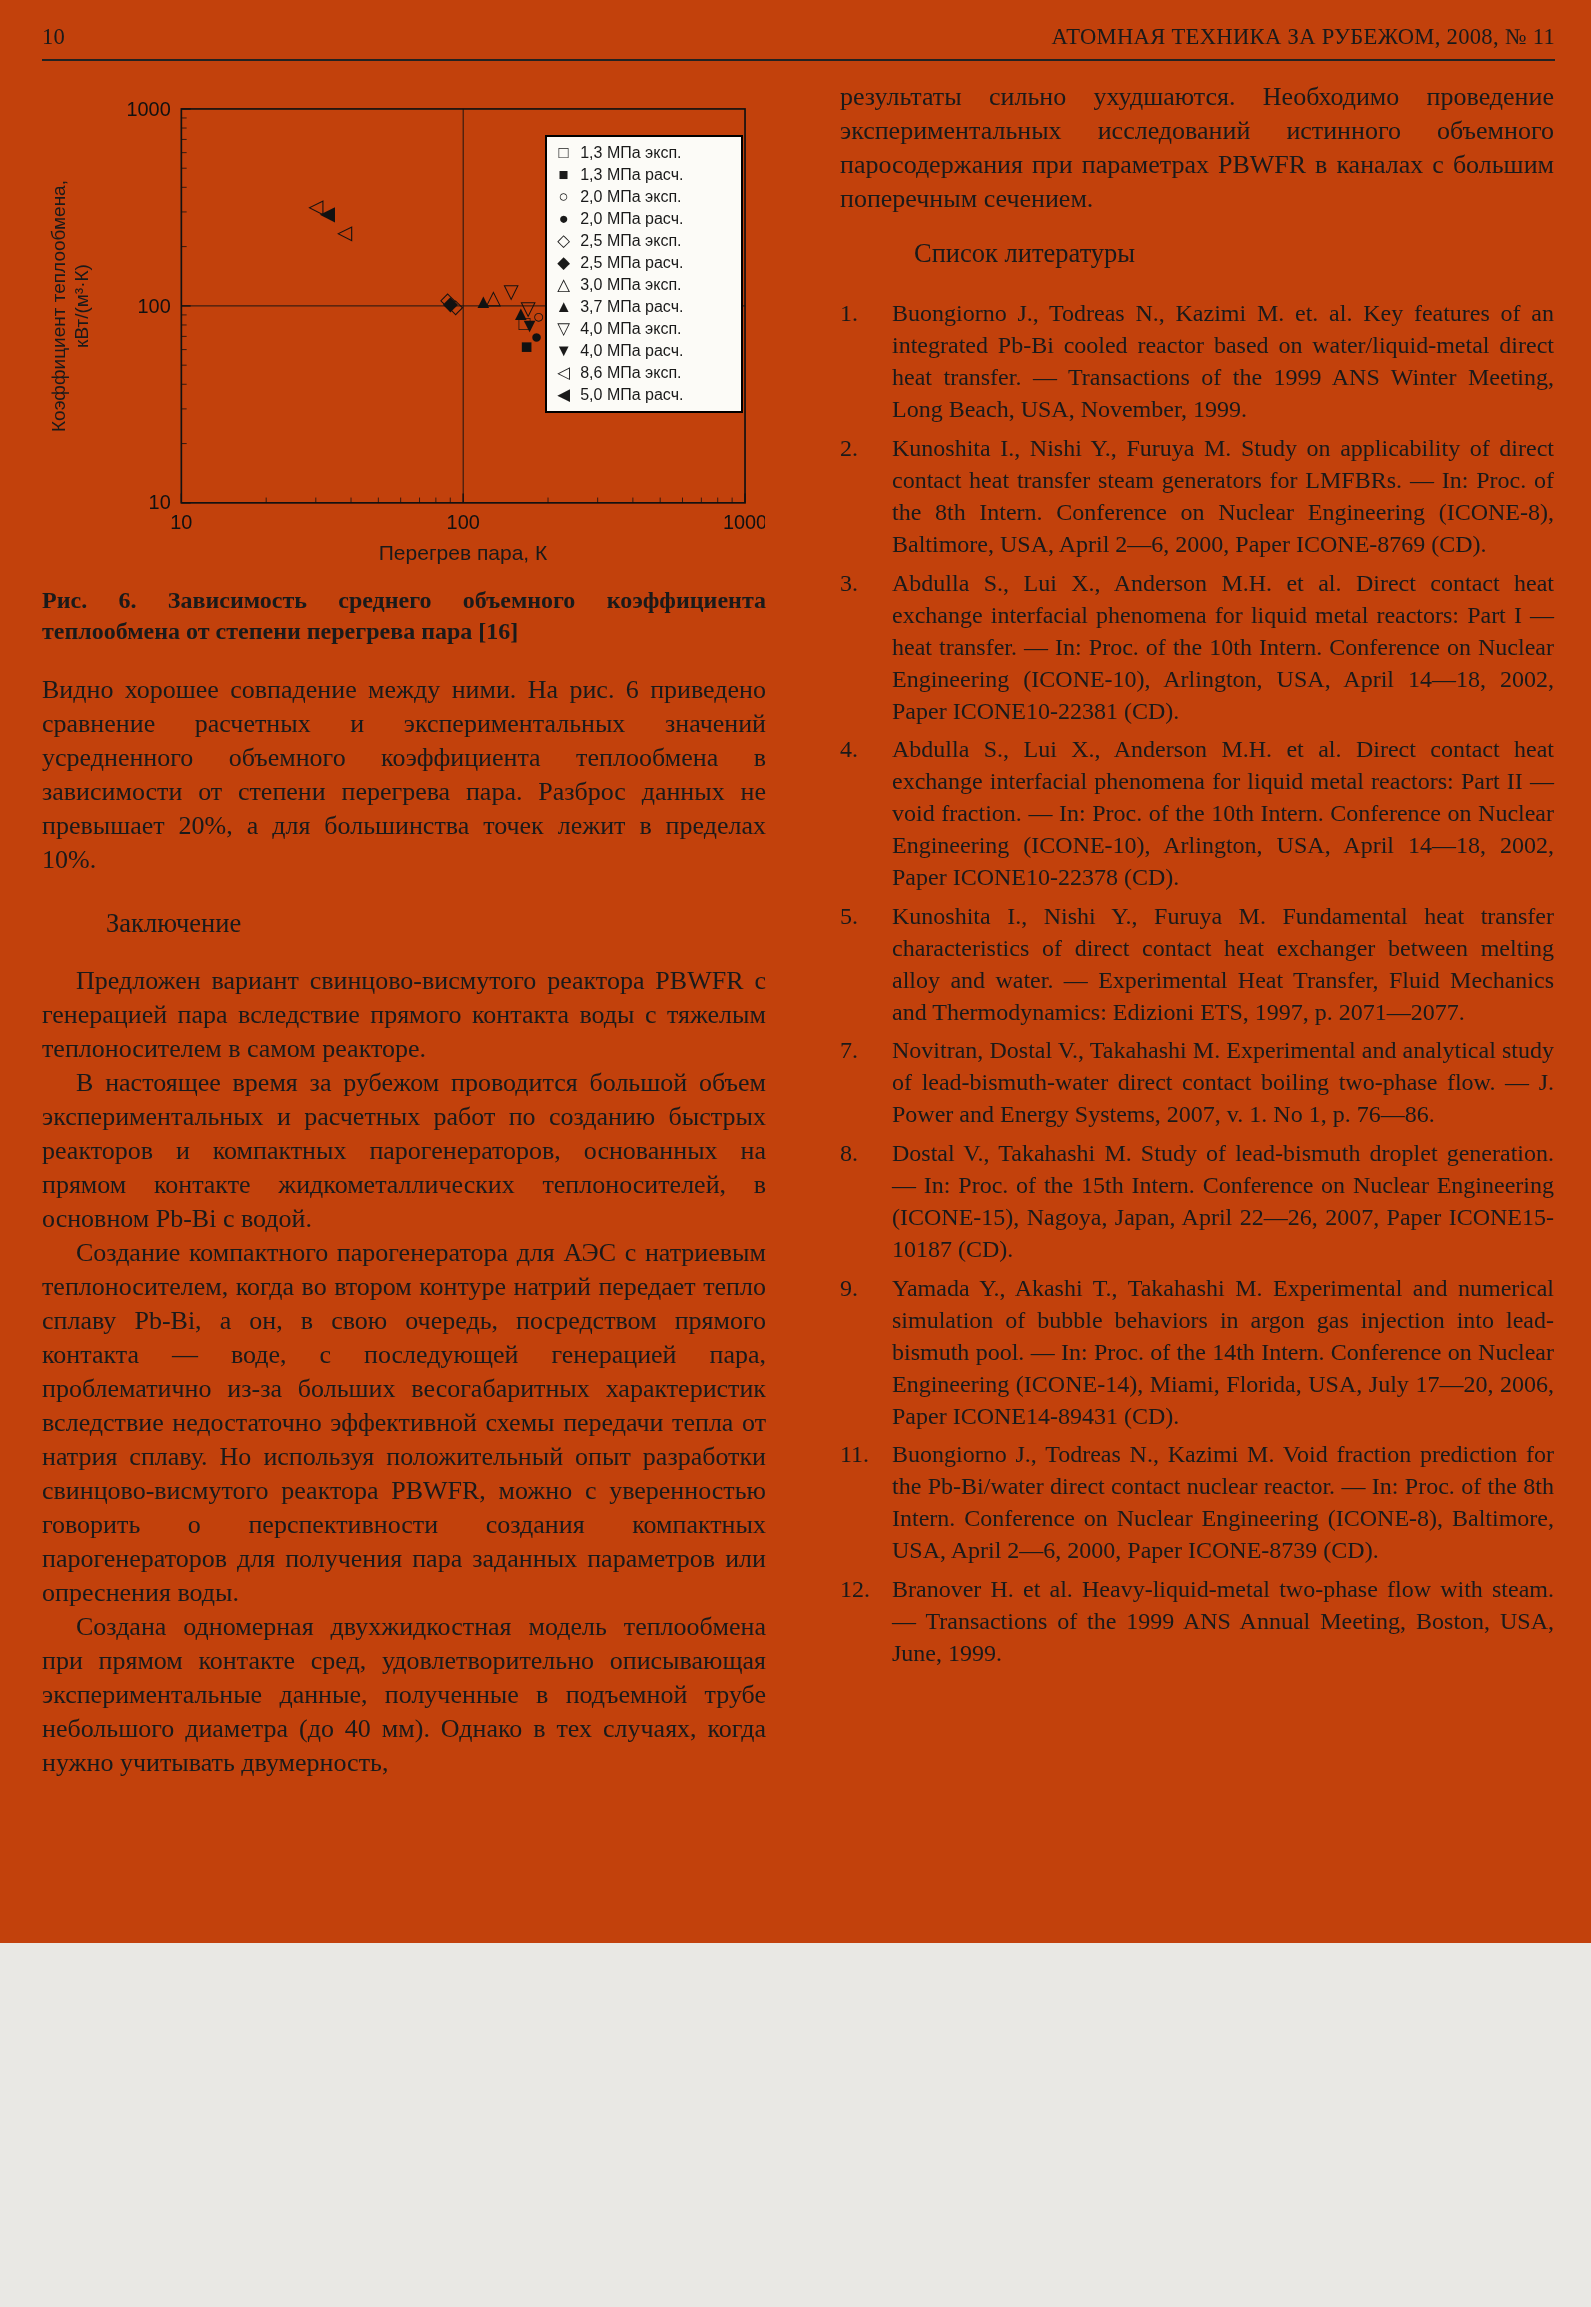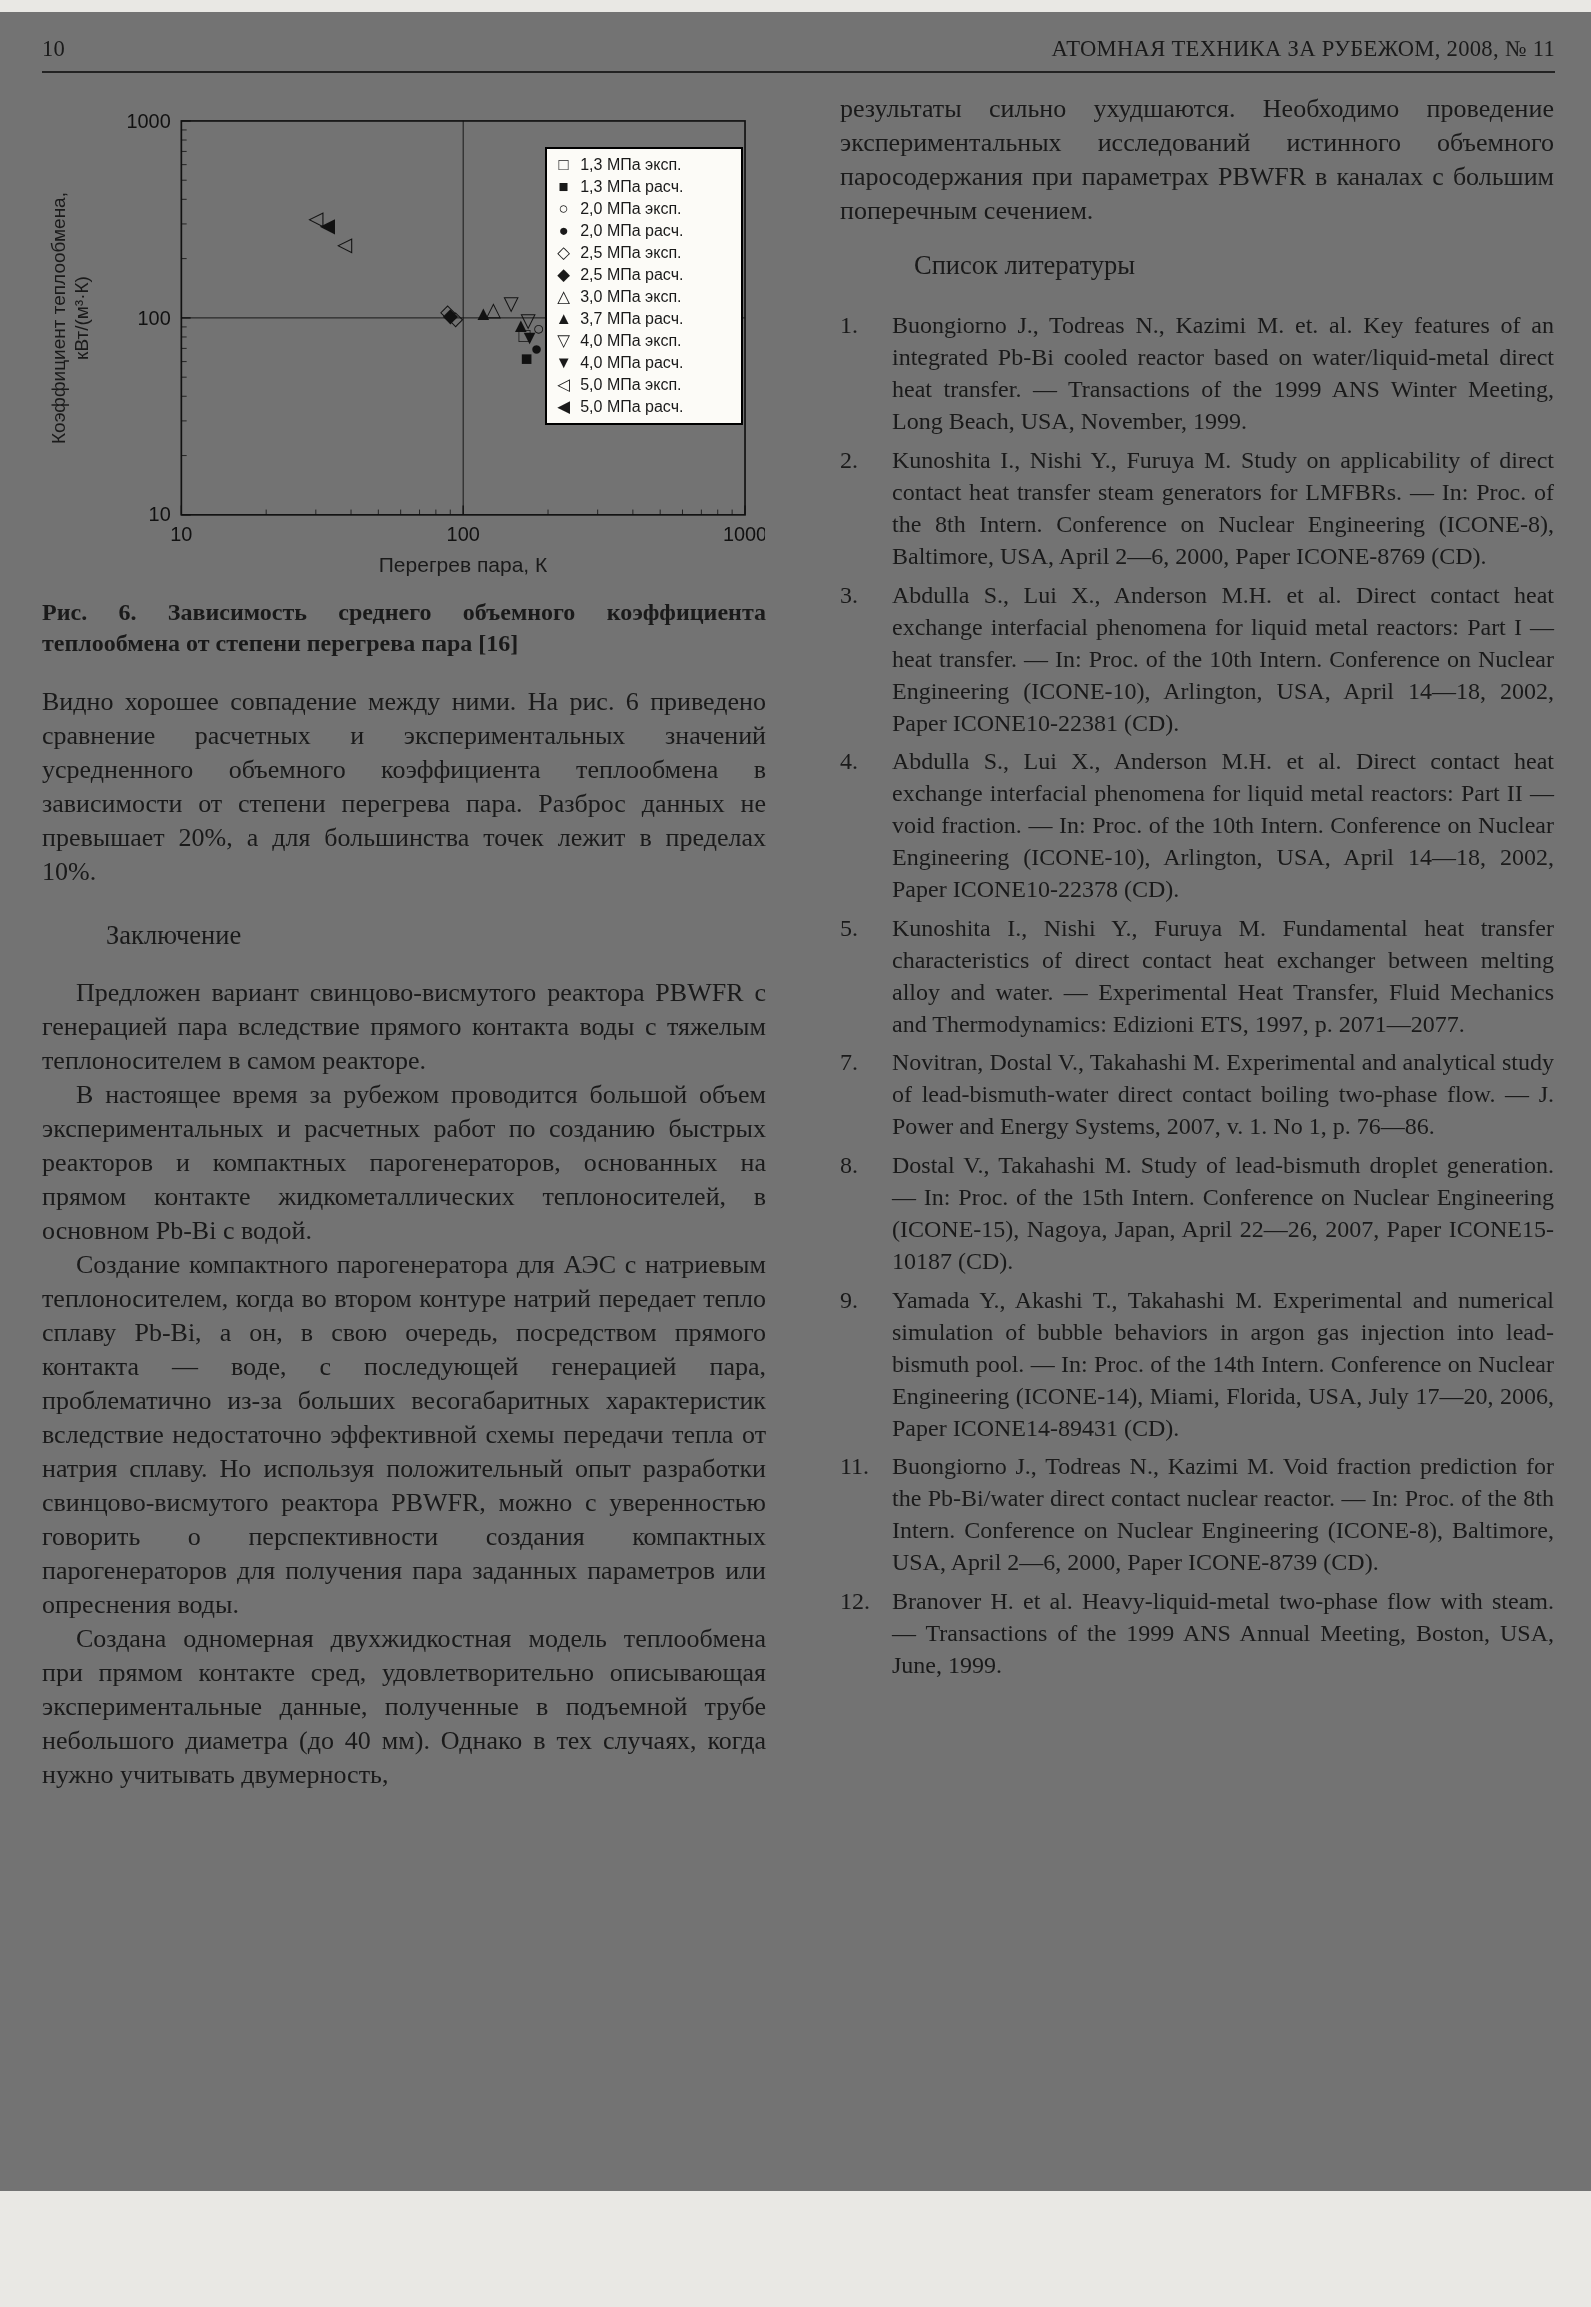--- a/index.html
+++ b/index.html
@@ -1,18 +1,18 @@
 <!DOCTYPE html>
 <html lang="ru" style="font-size:10.6px"><head>
 <meta charset="utf-8">
 <style>
   html,body{margin:0;padding:0;background:#e9e8e4;}
   .page{
-    position:relative; width:1592px; height:2179px; margin:12px auto;
-    background:#737373; color:#1a1a1a; box-sizing:border-box;
+    position:relative; width:1592px; height:1943px; margin:0 auto;
+    background:#c2410c; color:#1a1a1a; box-sizing:border-box;
     padding:24px 37px 26.5px 42px; overflow:hidden;
     font-family:"Liberation Serif", serif;
   }
   
   .page-header{
     display:flex; justify-content:space-between; align-items:flex-end;
     font-size:22.6px; letter-spacing:0.3px; padding-bottom:9.3px;
     border-bottom:2px double #222;
   }
   
@@ -181,21 +181,21 @@
             <div class="lrow">
                 <span class="lg">▽</span>
                 <span>4,0 МПа эксп.</span>
               </div>
             <div class="lrow">
                 <span class="lg">▼</span>
                 <span>4,0 МПа расч.</span>
               </div>
             <div class="lrow">
                 <span class="lg">◁</span>
-                <span>5,0 МПа эксп.</span>
+                <span>8,6 МПа эксп.</span>
               </div>
             <div class="lrow">
                 <span class="lg">◀</span>
                 <span>5,0 МПа расч.</span>
               </div>
           </div>
           <div class="xlabel">Перегрев пара, К</div>
         </div>
         <figcaption class="caption">Рис. 6. Зависимость среднего объемного коэффициента теплообмена от степени перегрева пара [16]</figcaption>
       </figure>

